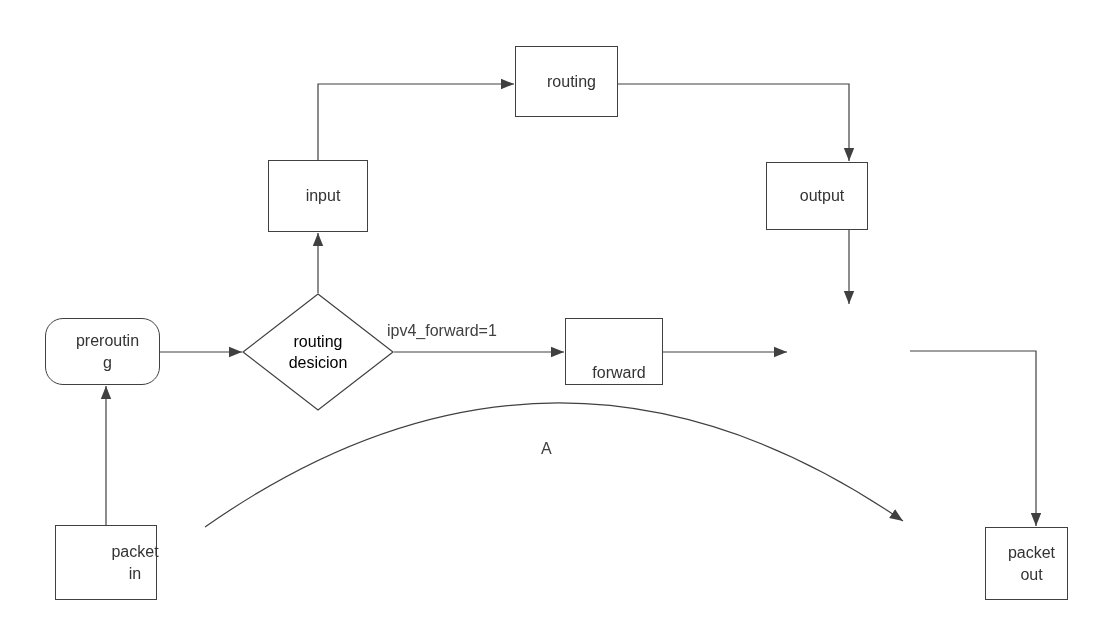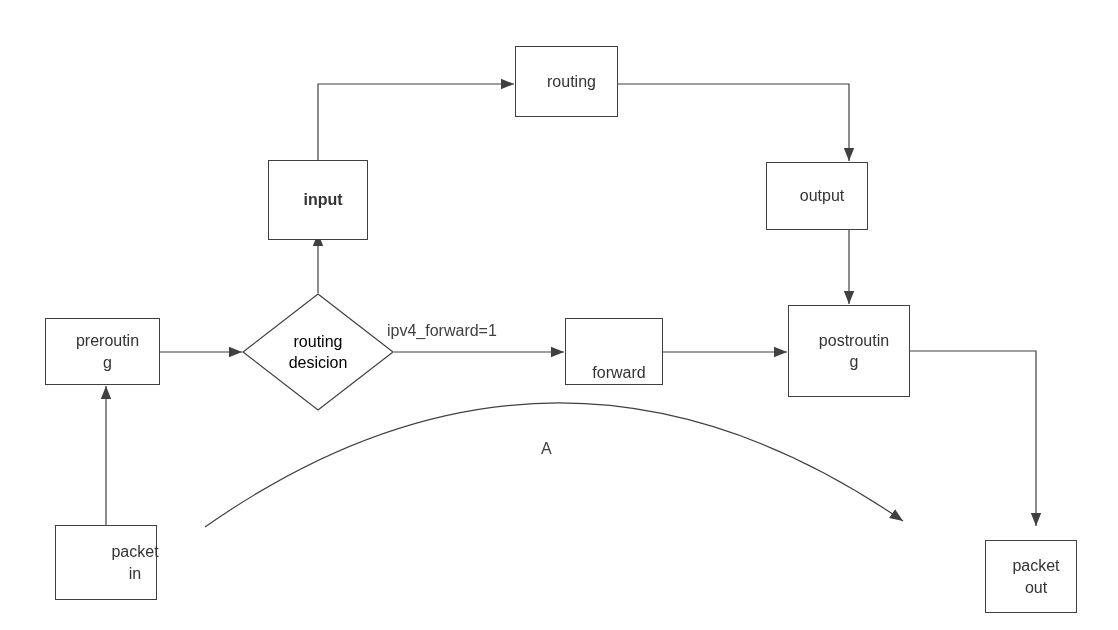--- a/index.html
+++ b/index.html
@@ -34,27 +34,27 @@
     text-align: center;
     color: #333333;
     font-size: 16px;
     line-height: 1.32;
     padding-left: 10px;
   }
   .node .lbl { display: inline-block; }
   .wrap-hard .lbl { word-break: break-all; }
   
   .n-routing     { left: 515px; top: 46px;  width: 103px; height: 71px; }
-  .n-input       { left: 268px; top: 160px; width: 100px; height: 80px; font-weight: bold; }
+  .n-input       { left: 268px; top: 160px; width: 100px; height: 72px; }
   .n-output      { left: 766px; top: 162px; width: 102px; height: 68px; }
-  .n-prerouting  { left: 45px;  top: 318px; width: 115px; height: 67px; }
+  .n-prerouting  { left: 45px;  top: 318px; width: 115px; height: 67px; border-radius: 18px; }
   .n-forward     { left: 565px; top: 318px; width: 98px;  height: 67px; }
   .n-postrouting { left: 788px; top: 305px; width: 122px; height: 92px; }
   .n-packet-in   { left: 55px;  top: 525px; width: 102px; height: 75px; }
-  .n-packet-out  { left: 985px; top: 540px; width: 92px; height: 73px; }
+  .n-packet-out  { left: 985px; top: 527px; width: 83px; height: 73px; }
   .n-prerouting .lbl  { width: 68px; }
   .n-forward .lbl     { width: 55px; margin-top: 42px; }
   .n-postrouting .lbl { width: 75px; }
   .n-packet-in .lbl   { width: 62px; margin-left: 48px; }
   .n-packet-out .lbl  { width: 62px; }
   
   .n-decision {
     position: absolute;
     left: 258px; top: 320px;
     width: 120px; height: 64px;
@@ -128,23 +128,20 @@
   </div>
 
   <div class="n-decision">
     <span class="lbl">routing desicion</span>
   </div>
 
   <div class="node n-forward wrap-hard">
     <span class="lbl">forward</span>
   </div>
 
-  <div class="node n-postrouting wrap-hard">
-    <span class="lbl">postrouting</span>
-  </div>
 
   <div class="node n-packet-in">
     <span class="lbl">packet in</span>
   </div>
 
   <div class="node n-packet-out">
     <span class="lbl">packet out</span>
   </div>
 
   <div class="edge-label lbl-ipv4">ipv4_forward=1</div>

